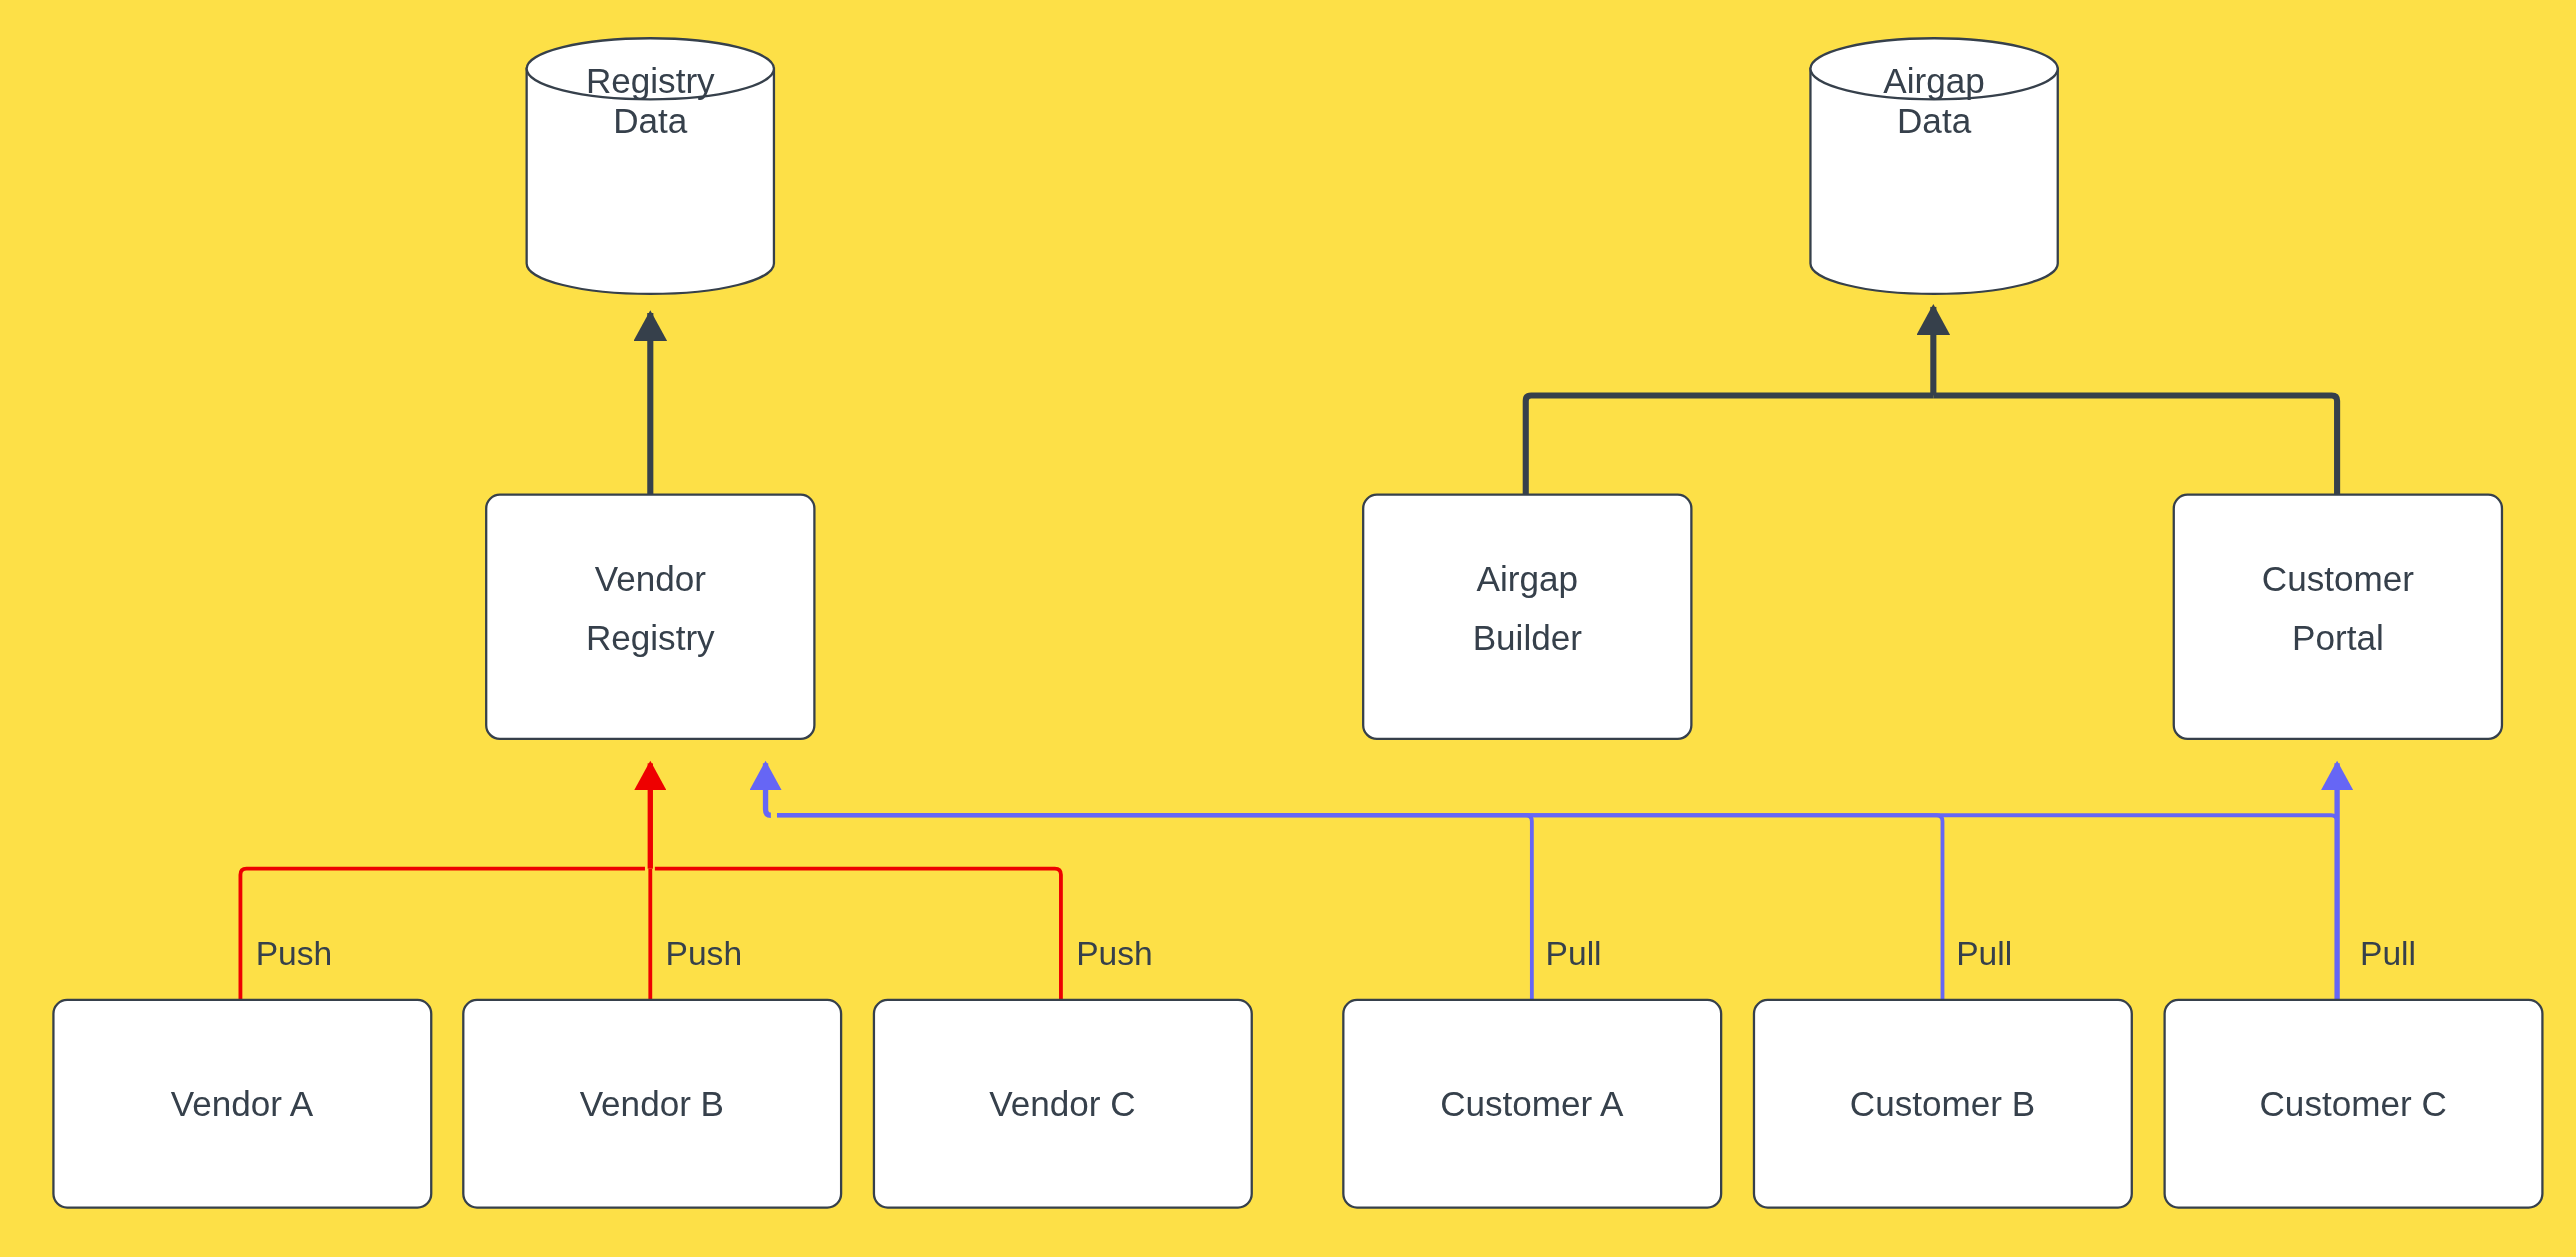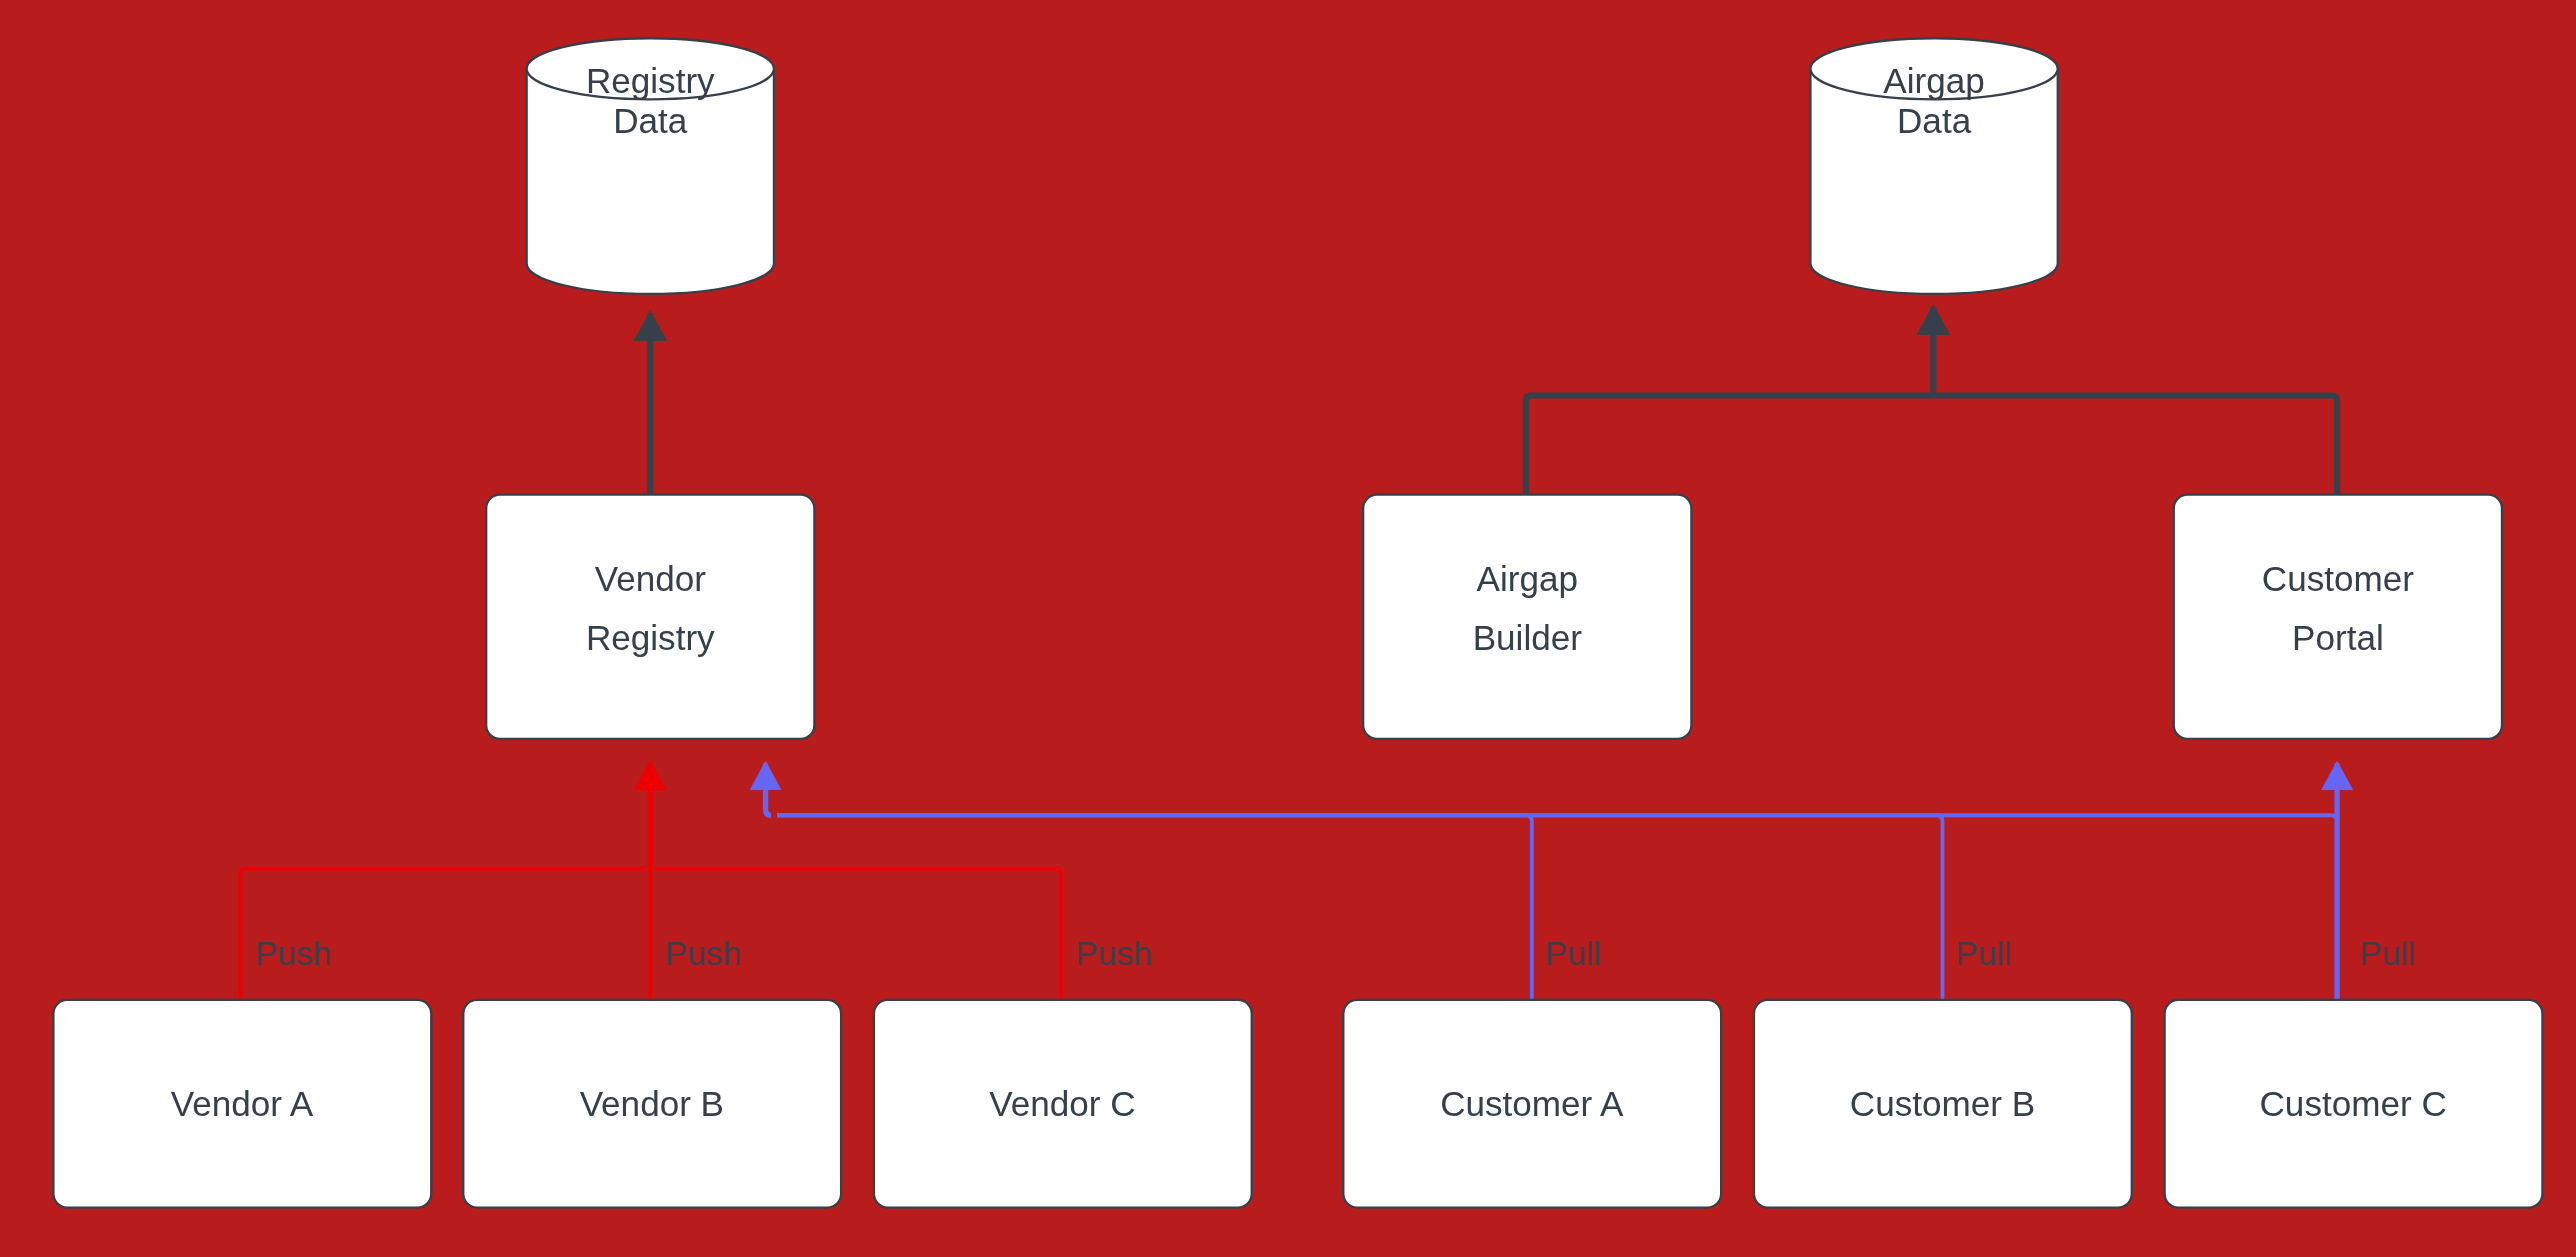--- a/index.html
+++ b/index.html
@@ -7,21 +7,21 @@
     padding: 0;
     background: #ffffff;
   }
   body {
     font-family: "Liberation Sans", sans-serif;
   }
   #diagram-root {
     position: relative;
     width: 2576px;
     height: 1258px;
-    background: #b91c1c;
+    background: #fde047;
     overflow: hidden;
   }
   svg#flow-svg {
     position: absolute;
     top: 0;
     left: 0;
     width: 2576px;
     height: 1258px;
     display: block;
   }

